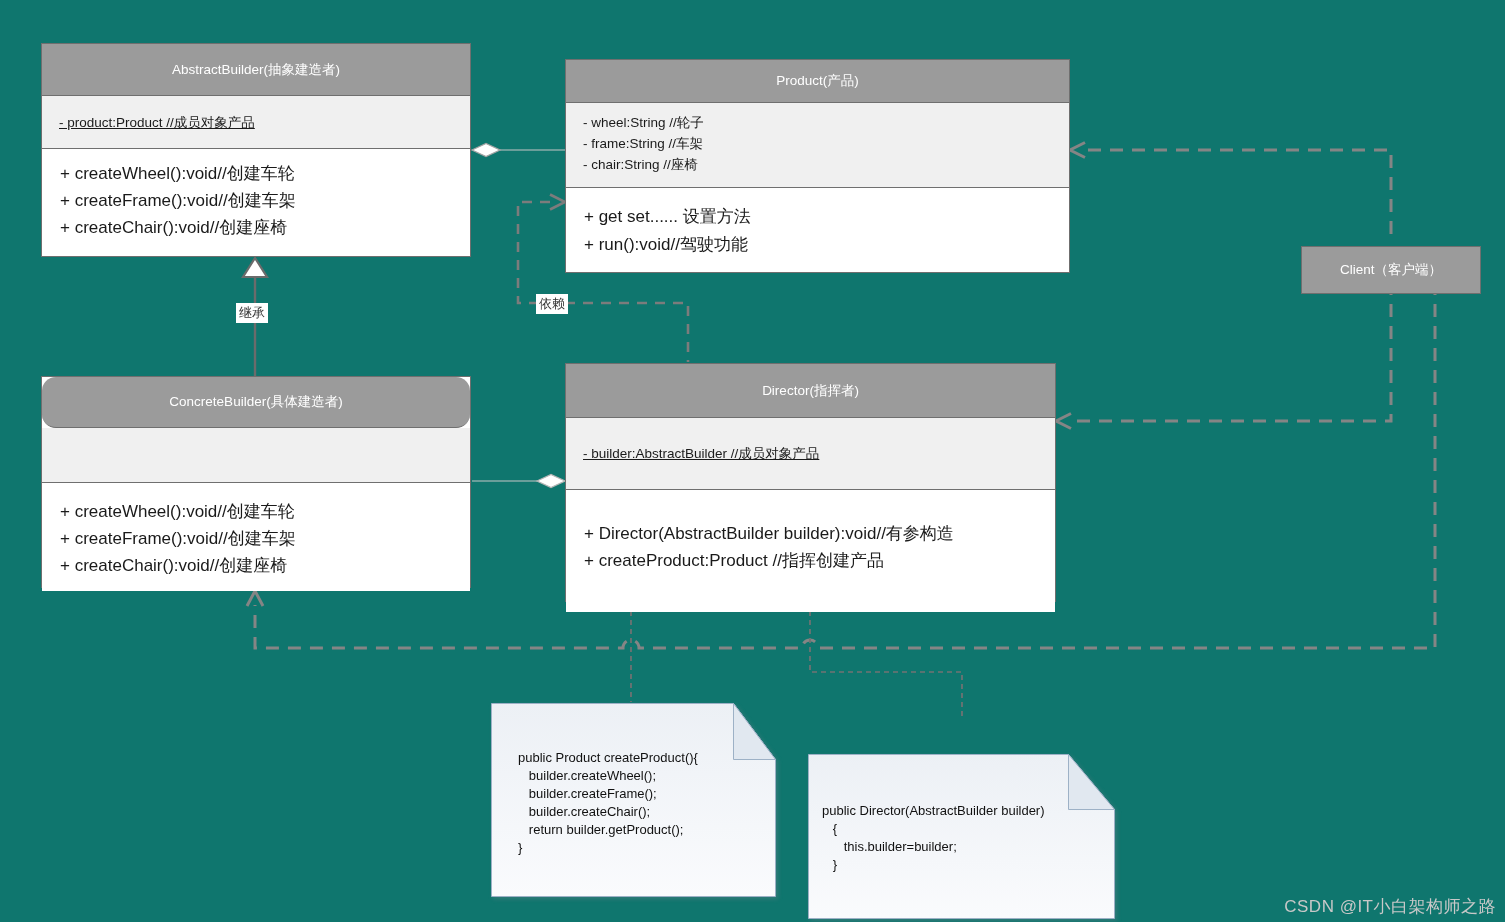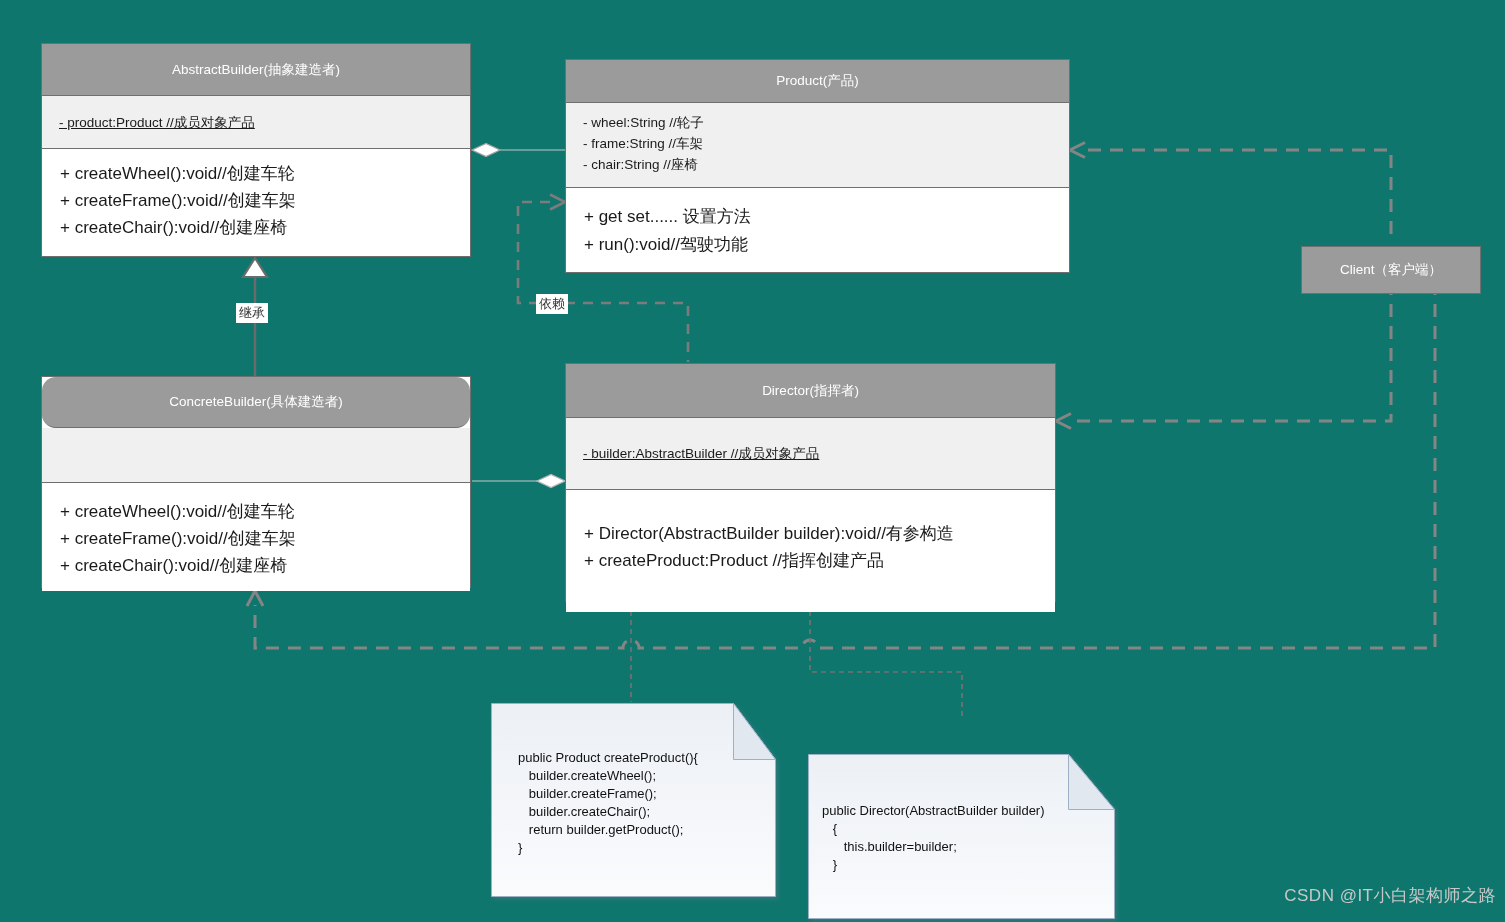--- a/index.html
+++ b/index.html
@@ -32,21 +32,21 @@
     box-sizing:border-box;
     margin-top:12px;
   }
   .edge-label{
     position:absolute; background:#fff; font-size:13px; color:#333; padding:1px 3px; white-space:nowrap;
   }
   .note{position:absolute; filter:drop-shadow(2px 2px 2px rgba(120,130,140,0.35));}
   .note-text{position:absolute; font-size:13px; color:#111;}
   .code-line{line-height:18px; white-space:pre;}
   .watermark{
-    position:absolute; right:9px; bottom:15px; font-size:17px; color:var(--watermark);
+    position:absolute; right:9px; bottom:4px; font-size:17px; color:var(--watermark);
     letter-spacing:0.5px; white-space:nowrap;
   }
 </style>
 </head>
 <body>
 
 <div id="canvas">
 
   <svg class="overlay" viewBox="0 0 1505 922">
     

